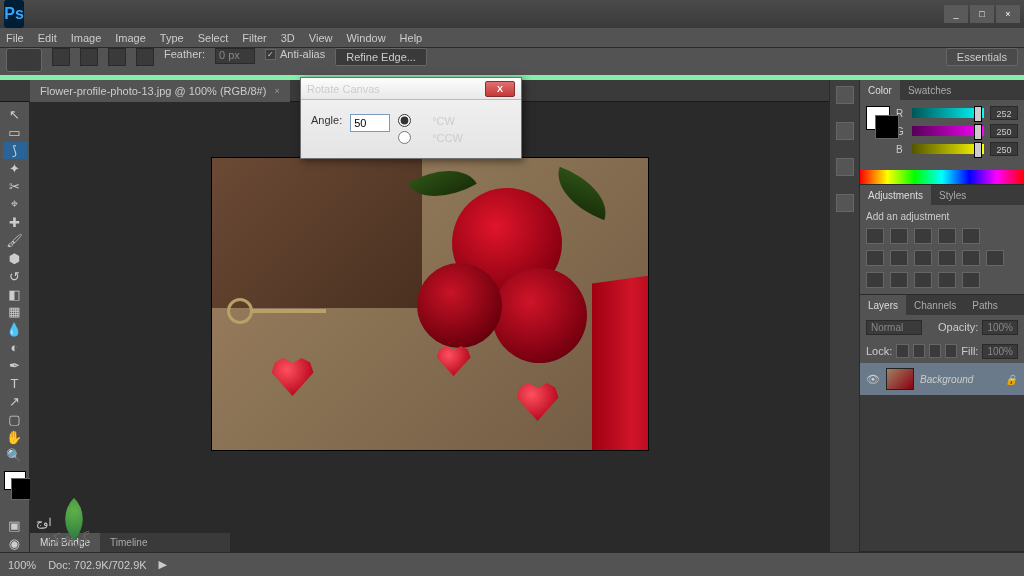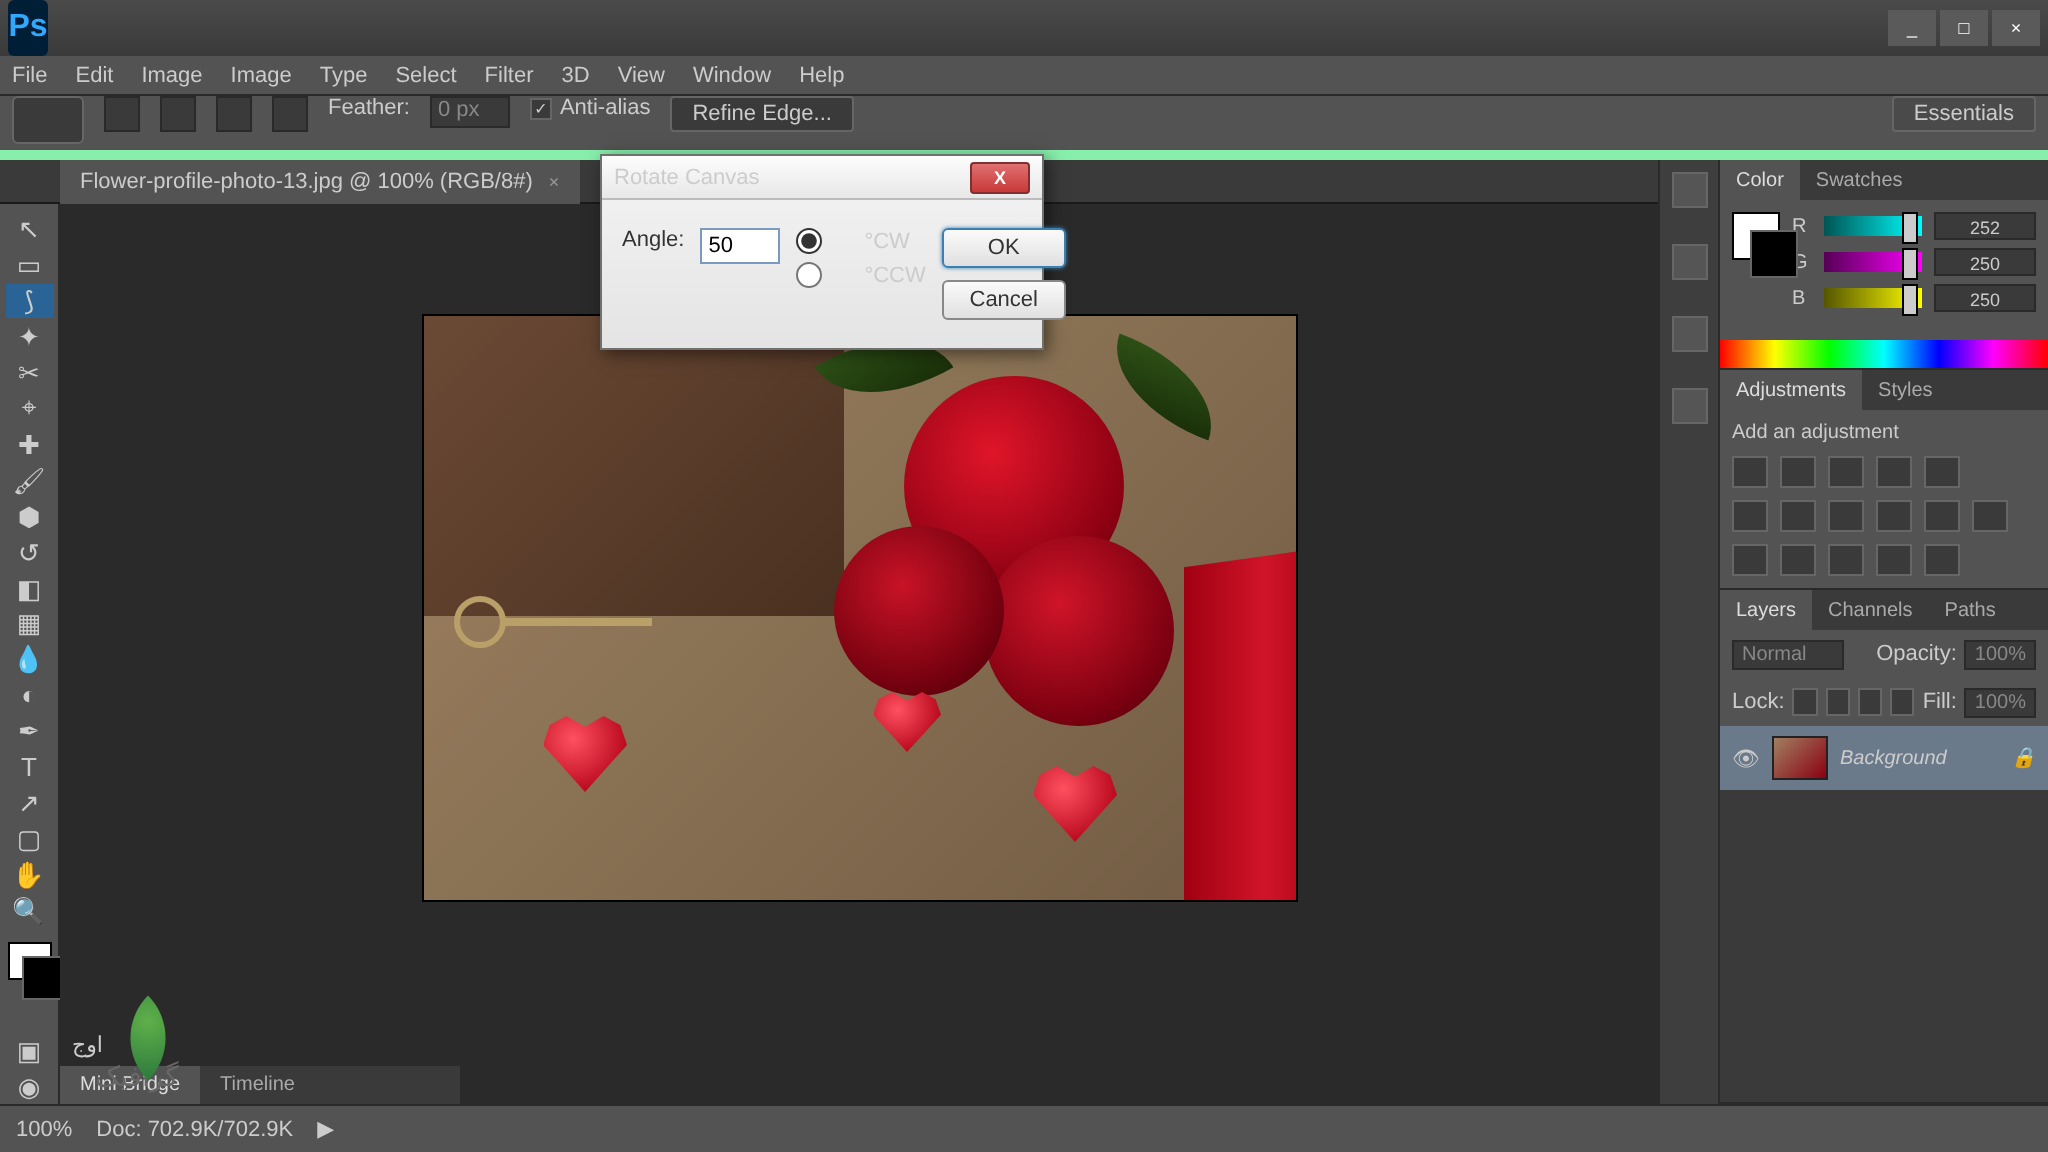--- a/index.html
+++ b/index.html
@@ -50,21 +50,21 @@
 .iconcol div{width:18px;height:18px;background:#555;border:1px solid #666}
 .panel{border-bottom:1px solid #2a2a2a}
 .ptabs{height:20px;background:#3a3a3a;display:flex;align-items:center}
 .ptab{padding:0 8px;height:20px;display:flex;align-items:center;font-size:10px;color:#aaa}
 .ptab.active{background:#535353;color:#ddd}
 .pbody{padding:6px;background:#535353}
 .colorslider{display:flex;align-items:center;gap:6px;margin-bottom:4px}
 .colorslider .lbl{width:10px;font-size:10px}
 .colorslider .bar{flex:1;height:10px;position:relative}
 .colorslider .bar::after{content:"";position:absolute;right:2px;top:-2px;width:6px;height:14px;background:#ccc;border:1px solid #000}
-.colorslider .val{width:51px;height:14px;background:#3a3a3a;border:1px solid #2a2a2a;font-size:9px;text-align:center;line-height:14px}
+.colorslider .val{width:28px;height:14px;background:#3a3a3a;border:1px solid #2a2a2a;font-size:9px;text-align:center;line-height:14px}
 .spectrum{height:14px;background:linear-gradient(90deg,red,yellow,lime,cyan,blue,magenta,red);margin-top:4px}
 .swatch{width:24px;height:24px;background:#fff;border:1px solid #000;position:relative;margin-bottom:6px}
 .swatch::after{content:"";position:absolute;top:8px;left:8px;width:22px;height:22px;background:#000;border:1px solid #666}
 .adjrow{display:flex;gap:6px;margin-top:6px}
 .adjicon{width:18px;height:16px;background:#3a3a3a;border:1px solid #666}
 .lrow{height:24px;background:#535353;display:flex;align-items:center;padding:0 6px;gap:4px;font-size:10px}
 .lselect{background:#3a3a3a;border:1px solid #2a2a2a;padding:1px 4px;color:#888;font-size:10px}
 .layer{height:32px;background:#6a7a8a;display:flex;align-items:center;padding:0 6px;gap:6px}
 .eye{width:14px;height:14px;display:flex;align-items:center;justify-content:center}
 .thumb{width:28px;height:22px;background:linear-gradient(135deg,#a08060,#8b0012);border:1px solid #222}
@@ -312,18 +312,14 @@
     <div class="radios">
       <label class="radio">
           <input type="radio" checked="" style="">
           <span>°CW</span>
         </label>
       <label class="radio">
           <input type="radio" style="">
           <span>°CCW</span>
         </label>
     </div>
-    <div class="dlg-btns">
-      <div class="dlg-btn primary">OK</div>
-      <div class="dlg-btn">Cancel</div>
-    </div>
   </div>
 </div>
 
 </body></html>

